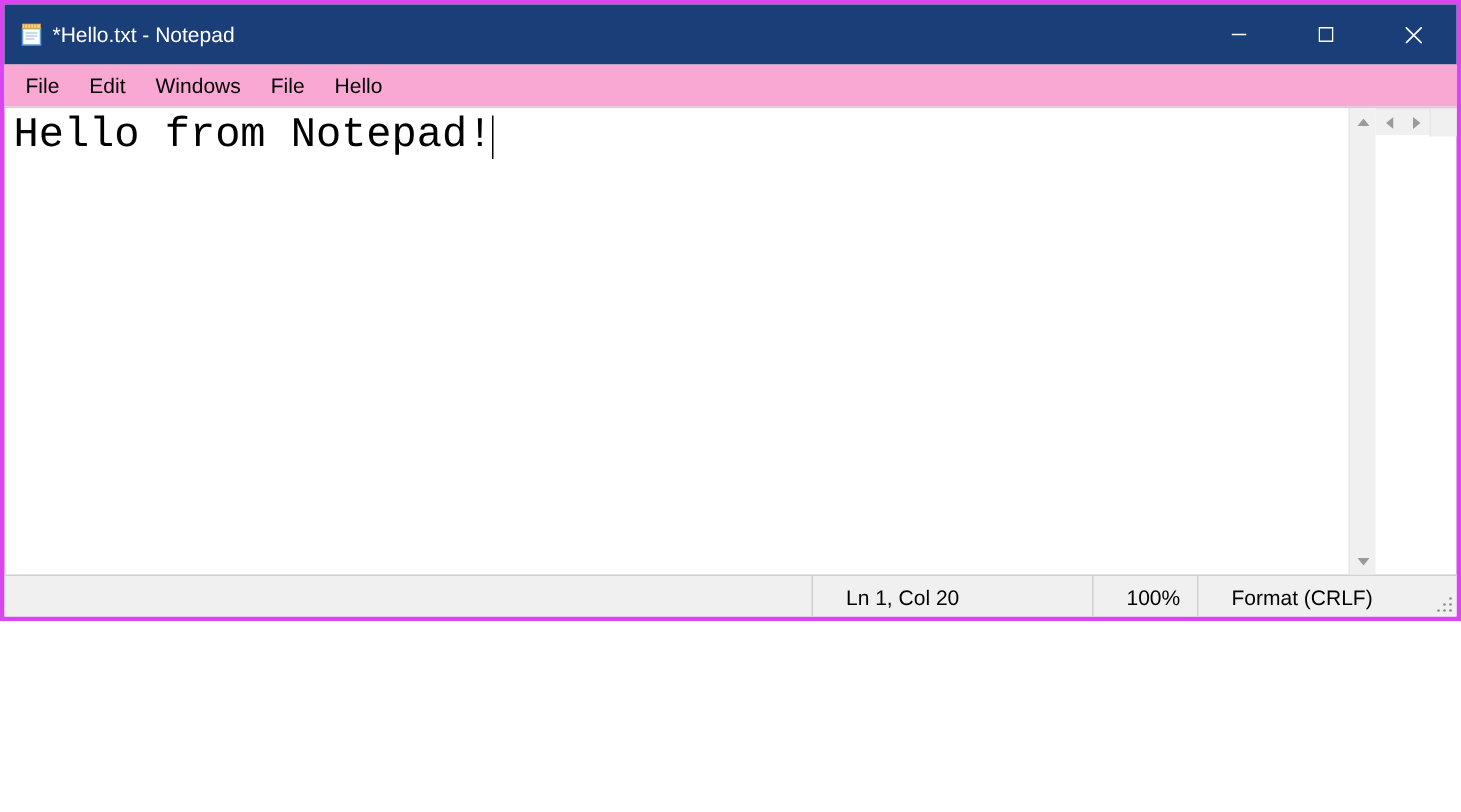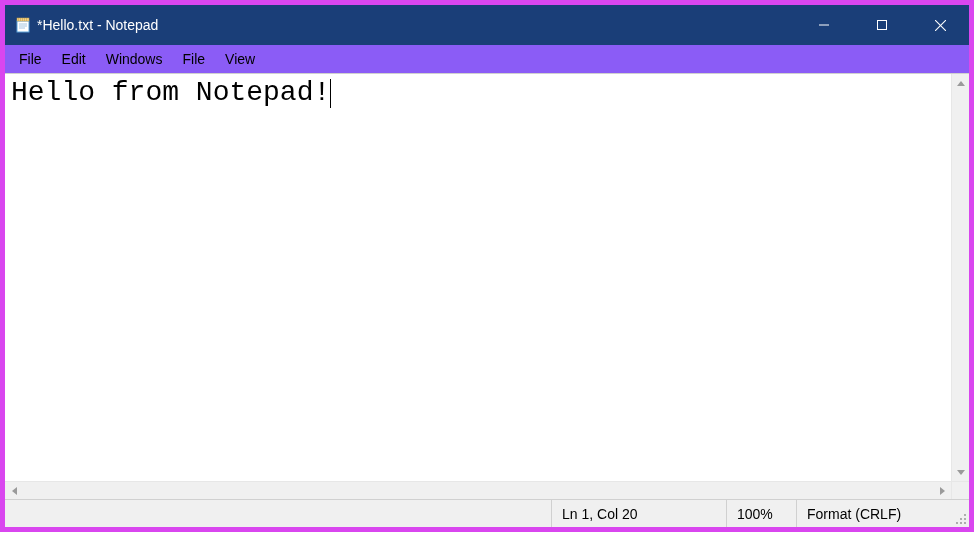--- a/index.html
+++ b/index.html
@@ -7,24 +7,24 @@
       width: 974px;
       height: 541px;
       font-family: "Segoe UI", Tahoma, sans-serif;
       font-size: 12px;
       overflow: hidden;
       background: #fff;
       position: relative;
     }
     .window {
       width: 974px;
-      height: 532px;
+      height: 414px;
       display: flex;
       flex-direction: column;
-      border: 5px solid #d946ef;
+      border: 3px solid #d946ef;
       justify-content: space-between;
     }
     .titlebar {
       height: 40px;
       background: #1a3e78;
       color: #fff;
       display: flex;
       align-items: center;
       flex-shrink: 0;
     }
@@ -53,35 +53,35 @@
       width: 58px;
       height: 100%;
       display: flex;
       align-items: center;
       justify-content: center;
       color: #fff;
     }
     .titlebar-btn svg { stroke: #fff; fill: none; }
     .menubar {
       height: 28px;
-      background: #8b5cf6;
+      background: #f9a8d4;
       display: flex;
       align-items: center;
       padding: 0 4px;
       font-size: 14px;
       color: #000;
       flex-shrink: 0;
     }
     .menu-item {
       padding: 4px 10px;
     }
     .editor-wrap {
       flex: 1;
       display: flex;
-      flex-direction: column;
+      flex-direction: row;
       min-height: 0;
       border-top: 1px solid #d0d0d0;
     }
     .editor-row {
       flex: 1;
       display: flex;
       min-height: 0;
     }
     .editor {
       flex: 1;
@@ -150,25 +150,25 @@
       align-items: stretch;
       font-size: 14px;
       color: #000;
       border-top: 1px solid #d0d0d0;
       flex-shrink: 0;
     }
     .status-cell {
       border-left: 1px solid #d0d0d0;
       display: flex;
       align-items: center;
-      padding: 0 10px;
+      padding: 0 22px;
     }
     .status-spacer { flex: 1; }
     .status-lncol { width: 175px; }
-    .status-zoom { width: 70px; }
+    .status-zoom { width: 70px; margin-left: 12px; }
     .status-eol { width: 155px; }
     .status-enc { width: 110px; }
     .status-grip {
       width: 18px;
       position: relative;
       border-left: none;
       padding: 0;
     }
     .grip-dots {
       position: absolute;
@@ -218,21 +218,21 @@
           </svg>
       </div>
     </div>
   </div>
 
   <div class="menubar">
     <div class="menu-item">File</div>
     <div class="menu-item">Edit</div>
     <div class="menu-item">Windows</div>
     <div class="menu-item">File</div>
-    <div class="menu-item">View</div>
+    <div class="menu-item">Hello</div>
   </div>
 
   <div class="editor-wrap">
     <div class="editor-row">
       <div class="editor"><span>Hello from Notepad!</span><span class="text-caret"></span></div>
       <div class="vscroll">
         <div class="arrow up">
           <svg width="8" height="5" viewBox="0 0 8 5">
               <path d="M0 5 L4 0 L8 5 Z" fill="#9a9a9a"></path>
             </svg>

